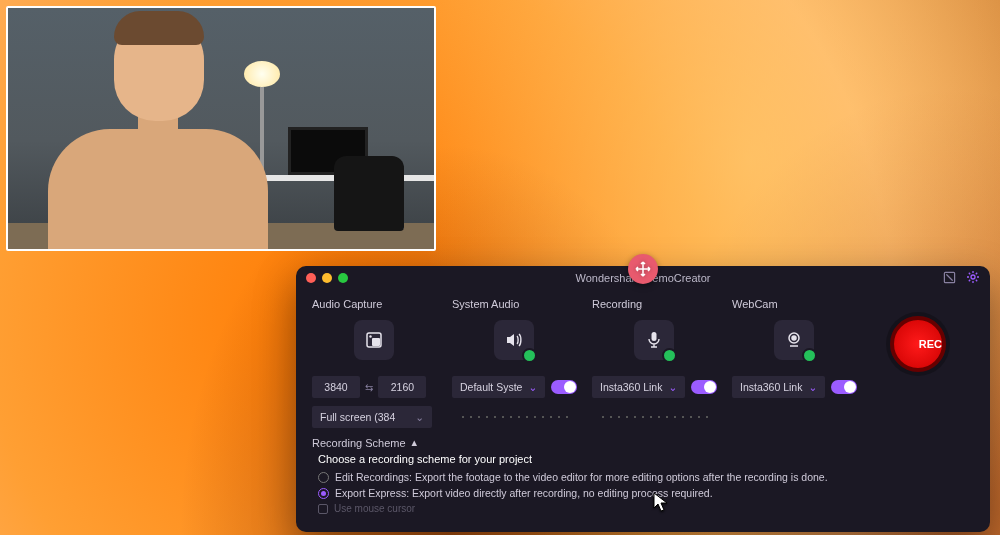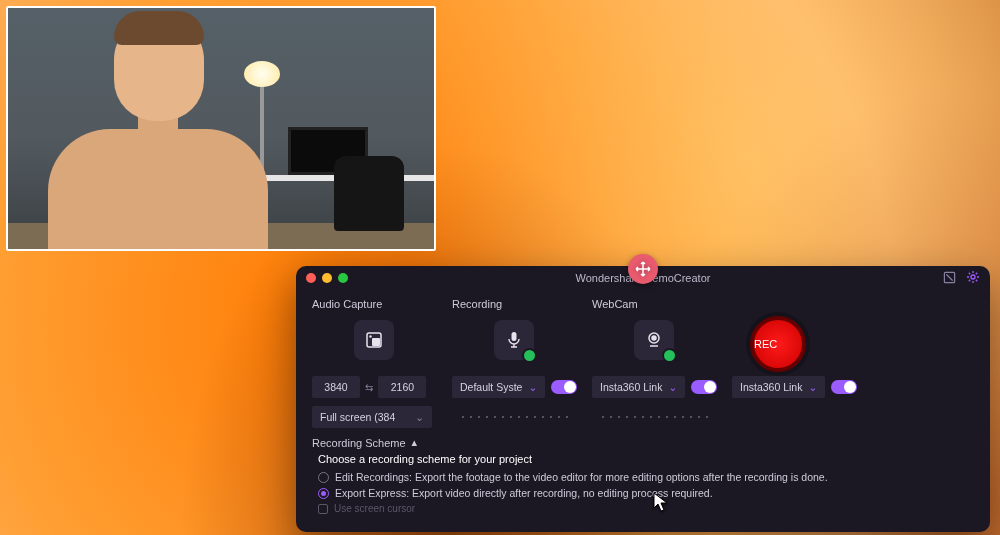--- a/index.html
+++ b/index.html
@@ -51,21 +51,21 @@
   .title-icons{position:absolute;right:10px;display:flex;gap:10px;align-items:center}
   .move-handle{position:absolute;top:-12px;left:50%;transform:translateX(-50%);width:30px;height:30px;border-radius:50%;background:#e85a6e;display:flex;align-items:center;justify-content:center;z-index:30;box-shadow:0 2px 6px rgba(0,0,0,.4)}
   .move-handle svg{filter:drop-shadow(0 0 2px rgba(0,0,0,.3))}
 
   .row{display:flex;padding:8px 16px 2px;gap:16px;align-items:flex-start}
   .col{display:flex;flex-direction:column;align-items:center;gap:8px}
   .col .lbl{align-self:flex-start;color:#cfcad9;font-size:11px}
   .col.zone{width:124px}.col.sys{width:124px}.col.mic{width:124px}.col.cam{width:124px}
   .tile{width:40px;height:40px;border-radius:8px;background:#2b2738;display:flex;align-items:center;justify-content:center;margin-top:2px;position:relative}
   .tile.active::after{content:"";position:absolute;bottom:-3px;right:-3px;width:11px;height:11px;border-radius:50%;background:#24c05a;border:2px solid #1b1824}
-  .rec-btn{width:56px;height:56px;border-radius:50%;background:radial-gradient(circle,#ff1a1a,#cc0000);border:4px solid #660000;display:flex;align-items:center;justify-content:flex-start;color:#fff;font-weight:400;font-size:11px;margin-top:18px;margin-left:18px;box-shadow:0 0 0 4px rgba(0,0,0,.25)}
+  .rec-btn{width:56px;height:56px;border-radius:50%;background:radial-gradient(circle,#ff1a1a,#cc0000);border:4px solid #660000;display:flex;align-items:center;justify-content:flex-end;color:#fff;font-weight:700;font-size:11px;margin-top:18px;margin-left:18px;box-shadow:0 0 0 4px rgba(0,0,0,.25)}
 
   .ctrl-row{display:flex;align-items:center;gap:6px;width:100%}
   .pill{background:#2b2738;border-radius:2px;padding:5px 8px;color:#d6d2e0;font-size:10.5px;display:flex;align-items:center;gap:4px;white-space:nowrap}
   .link-ico{color:#8880a0;font-size:10px}
   .tog{width:26px;height:14px;border-radius:8px;background:#9b5cff;position:relative;flex-shrink:0}
   .tog::after{content:"";position:absolute;top:1px;right:1px;width:12px;height:12px;border-radius:50%;background:#fff}
   .chev{margin-left:2px;color:#9b5cff}
 
   .second-row{display:flex;padding:2px 16px;gap:16px;align-items:center}
   .dim-pair{display:flex;gap:5px;align-items:center}
@@ -136,20 +136,29 @@
     <div class="col zone">
       <span class="lbl">Audio Capture</span>
       <div class="tile">
         <svg width="20" height="20" viewBox="0 0 20 20" fill="#e6e3ec">
             <rect x="3" y="3" width="14" height="14" rx="2" fill="none" stroke="#e6e3ec" stroke-width="1.5"></rect>
             <rect x="8" y="8" width="8" height="8" rx="1" fill="#e6e3ec"></rect>
             <circle cx="6.5" cy="6.5" r="1.2"></circle>
           </svg>
       </div>
     </div>
+    <div class="col sys">
+      <span class="lbl">System Audio</span>
+      <div class="tile active">
+        <svg width="20" height="20" viewBox="0 0 20 20" fill="#e6e3ec">
+            <path d="M3 7h3l4-3v12l-4-3H3z"></path>
+            <path d="M13 6c1.5 1.2 1.5 6.8 0 8M15 4c2.5 2 2.5 10 0 12" fill="none" stroke="#e6e3ec" stroke-width="1.4"></path>
+          </svg>
+      </div>
+    </div>
     <div class="col mic">
       <span class="lbl">Recording</span>
       <div class="tile active">
         <svg width="20" height="20" viewBox="0 0 20 20" fill="#e6e3ec">
             <rect x="7.5" y="2" width="5" height="9" rx="2.5"></rect>
             <path d="M5 9a5 5 0 0010 0M10 14v3M7 17h6" fill="none" stroke="#e6e3ec" stroke-width="1.4"></path>
           </svg>
       </div>
     </div>
     <div class="col cam">
@@ -228,21 +237,21 @@
   <div class="radio-line">
     <span class="radio unsel"></span>
     <span>Edit Recordings: Export the footage to the video editor for more editing options after the recording is done.</span>
   </div>
   <div class="radio-line">
     <span class="radio sel"></span>
     <span>Export Express: Export video directly after recording, no editing process required.</span>
   </div>
   <div class="cursor-line">
     <span class="cb"></span>
-    <span>Use screen cursor</span>
+    <span>Use mouse cursor</span>
   </div>
 </div>
 
 <div class="mouse-pointer">
   <svg width="16" height="22" viewBox="0 0 16 22">
       <path d="M1 1l0 15 4-4 3 7 3-1-3-7 6 0z" fill="#fff" stroke="#000" stroke-width="1"></path>
     </svg>
 </div>
 
 </body></html>

